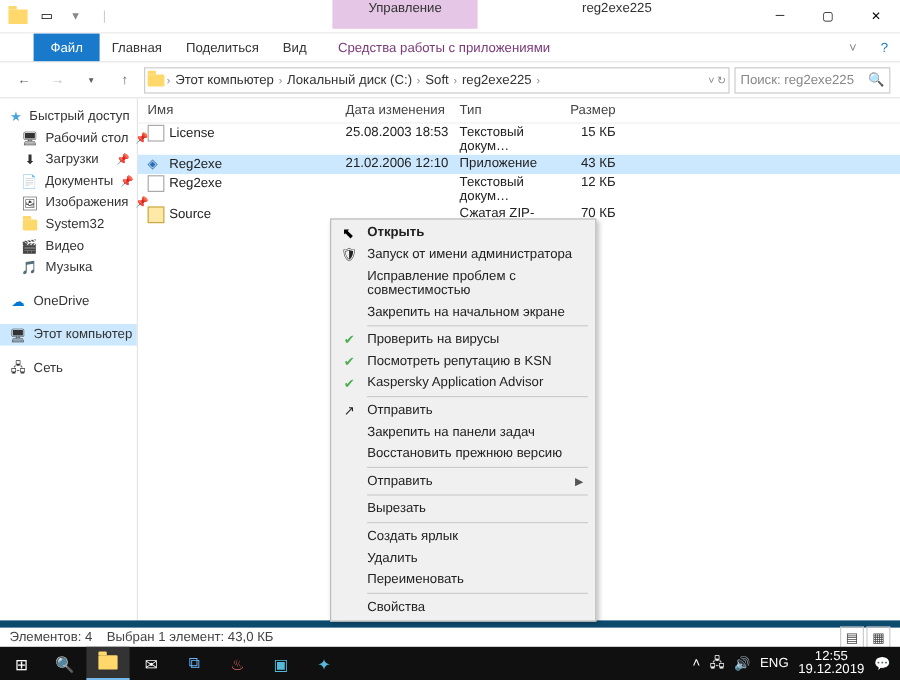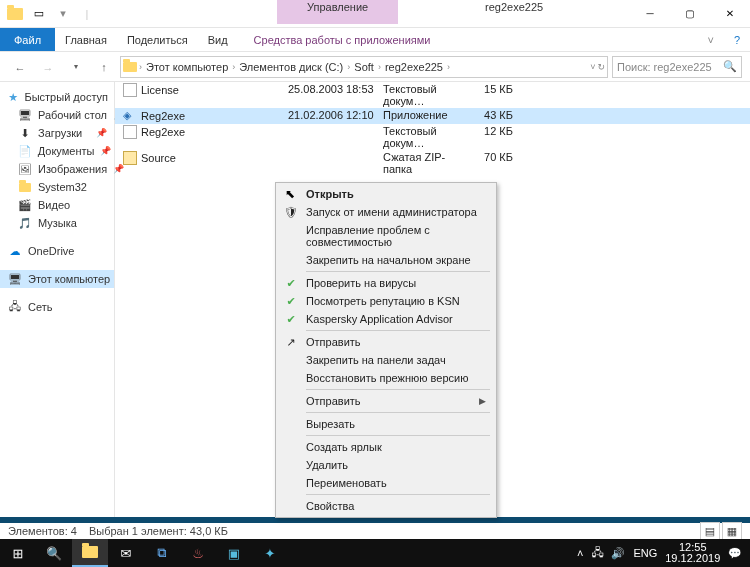--- a/index.html
+++ b/index.html
@@ -7,21 +7,21 @@
 
 .titlebar { height: 28px; background: #fff; border-bottom: 1px solid #e5e5e5; display: flex; align-items: stretch; }
 .titlebar .qat { display: flex; align-items: center; padding: 0 4px; gap: 2px; }
 .titlebar .qat .ic { width: 22px; height: 22px; display: flex; align-items: center; justify-content: center; }
 .titlebar .ctx-tab { background: #e6c6e6; padding: 4px 30px; font-size: 11px; color: #333; }
 .titlebar .title { flex: 1; text-align: center; padding-top: 6px; font-size: 11px; color: #333; }
 .titlebar .winbtns { display: flex; }
 .titlebar .winbtns div { width: 40px; display: flex; align-items: center; justify-content: center; font-size: 10px; }
 
 .ribbon { height: 24px; background: #fff; border-bottom: 1px solid #e5e5e5; display: flex; align-items: stretch; }
-.ribbon .file { background: #1979ca; color: #fff; padding: 4px 14px; display: flex; align-items: center; }
+.ribbon .file { background: #1979ca; color: #fff; padding: 4px 14px; display: flex; align-items: center; margin-left: 28px; }
 .ribbon .tab { padding: 4px 10px; color: #333; display: flex; align-items: center; }
 .ribbon .tab.ctx { color: #7a3a7a; }
 
 .addrbar { height: 30px; display: flex; align-items: center; padding: 3px 8px; gap: 4px; border-bottom: 1px solid #e5e5e5; }
 .addrbar .navbtn { width: 24px; height: 24px; display: flex; align-items: center; justify-content: center; color: #606060; }
 .addrbar .path { flex: 1; border: 1px solid #ccc; height: 22px; display: flex; align-items: center; padding: 0 2px; gap: 2px; }
 .addrbar .path .crumb { padding: 0 2px; color: #333; white-space: nowrap; }
 .addrbar .path .sep { color: #888; font-size: 9px; }
 .addrbar .search { width: 130px; border: 1px solid #ccc; height: 22px; padding: 0 4px; color: #888; display: flex; align-items: center; }
 
@@ -117,21 +117,21 @@
   <div class="navbtn" style="color:#bbb">→</div>
   <div class="navbtn" style="font-size:8px">▾</div>
   <div class="navbtn">↑</div>
   <div class="path">
     <span class="ico">
         <span class="folder-ico" style="width:14px;height:10px"></span>
       </span>
     <span class="sep">›</span>
     <span class="crumb">Этот компьютер</span>
     <span class="sep">›</span>
-    <span class="crumb">Элементов диск (C:)</span>
+    <span class="crumb">Локальный диск (C:)</span>
     <span class="sep">›</span>
     <span class="crumb">Soft</span>
     <span class="sep">›</span>
     <span class="crumb">reg2exe225</span>
     <span class="sep">›</span>
     <span style="flex:1"></span>
     <span class="sep">˅</span>
     <span class="sep">↻</span>
   </div>
   <div class="search">
@@ -191,20 +191,26 @@
         <span>Этот компьютер</span>
       </div>
     <div class="spacer"></div>
     <div class="item hdr">
         <span class="ico">🖧</span>
         <span>Сеть</span>
       </div>
   </div>
 
   <div class="content">
+    <div class="cols">
+      <div class="col-name">Имя</div>
+      <div class="col-date">Дата изменения</div>
+      <div class="col-type">Тип</div>
+      <div class="col-size">Размер</div>
+    </div>
 
     <div class="row">
       <div class="col-name">
           <span class="fico doc-ico"></span>
           <span>License</span>
         </div>
       <div class="col-date">25.08.2003 18:53</div>
       <div class="col-type">Текстовый докум…</div>
       <div class="col-size">15 КБ</div>
     </div>

